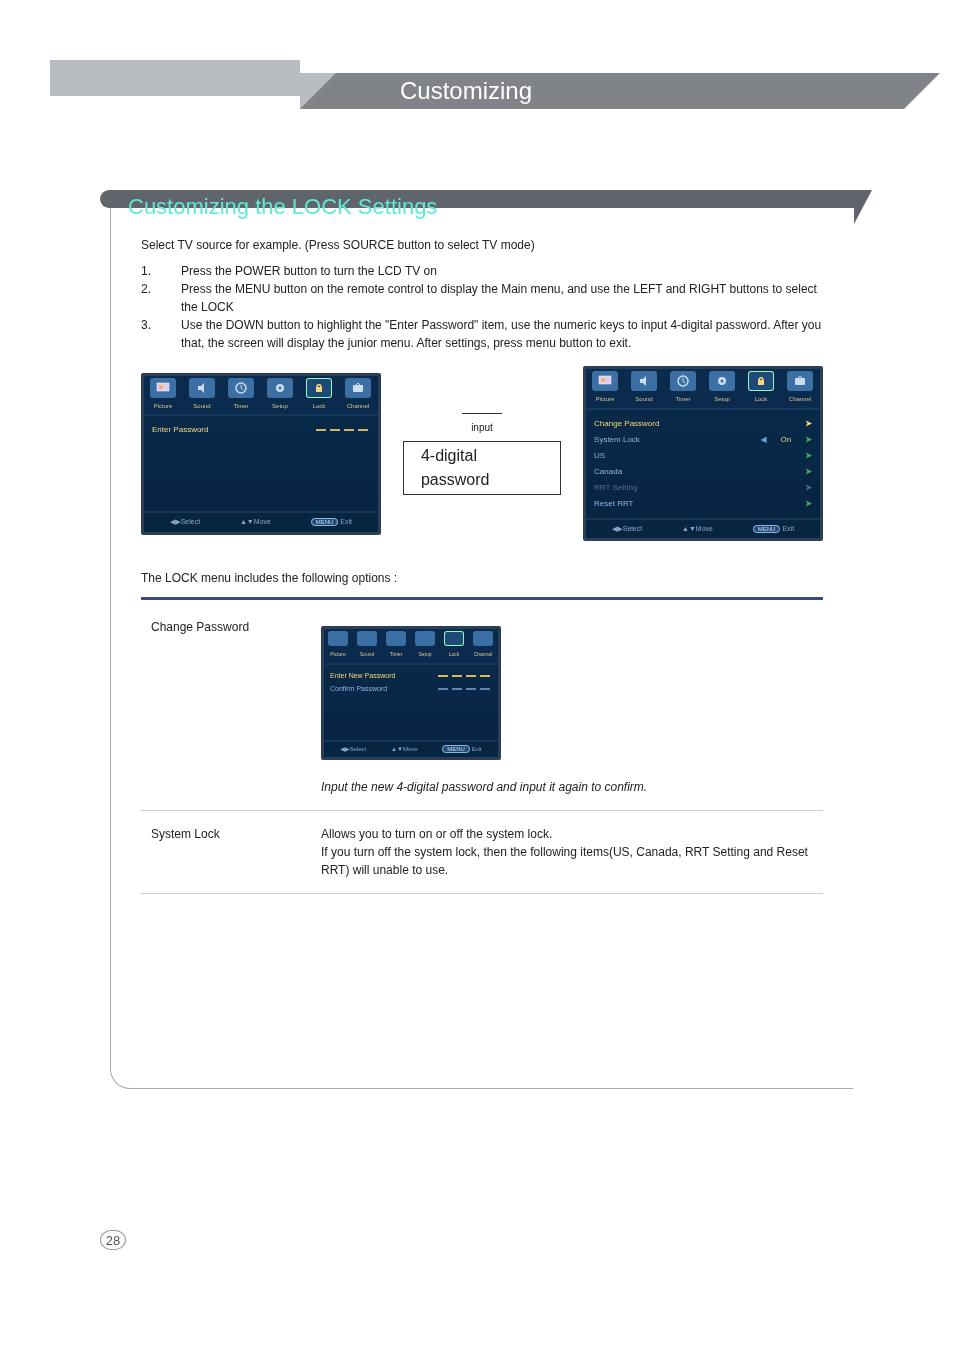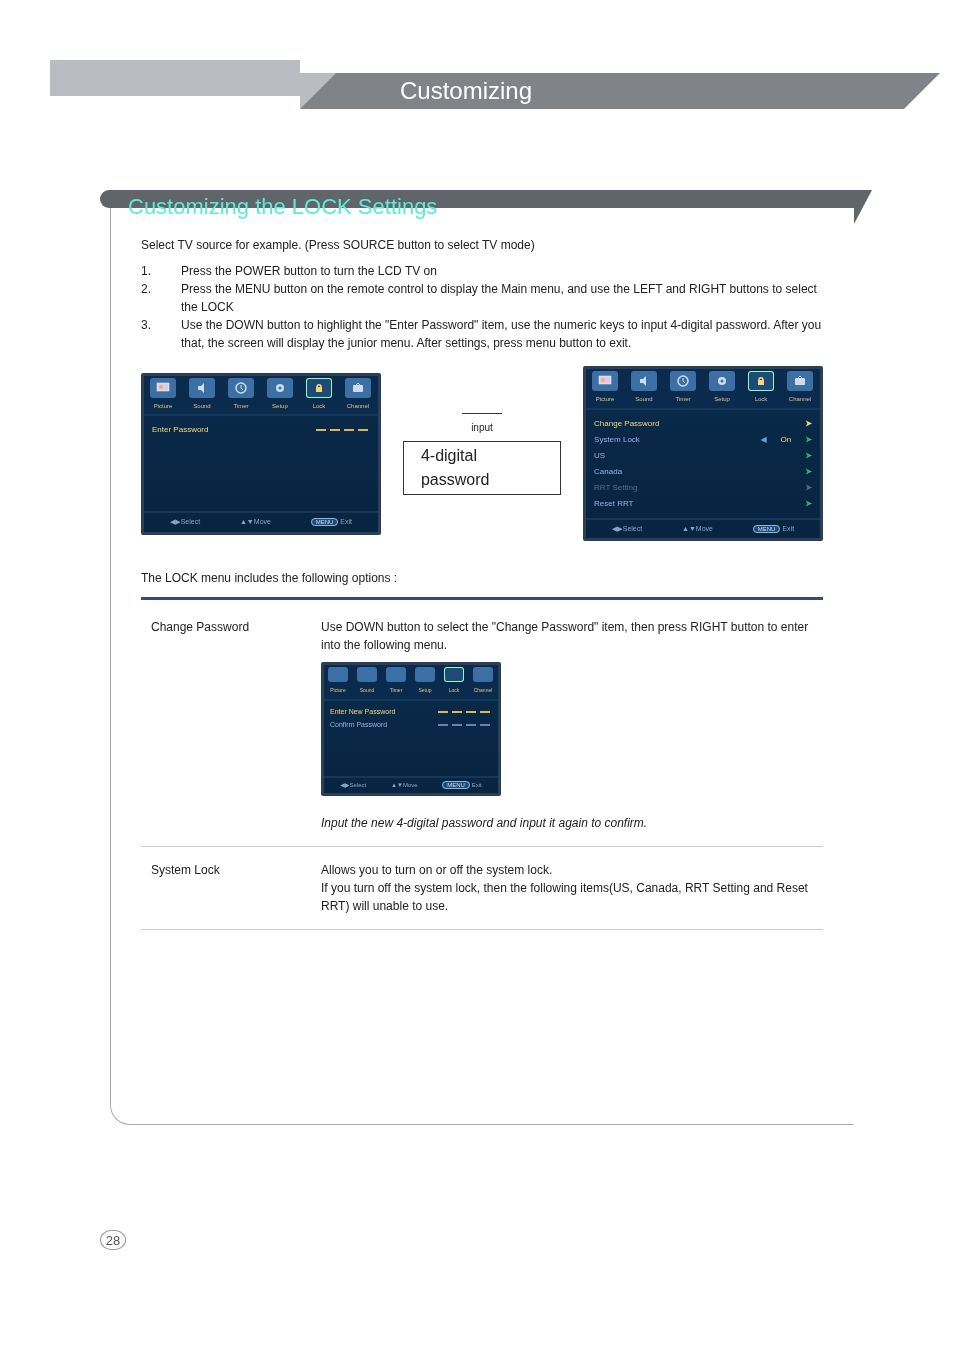--- a/index.html
+++ b/index.html
@@ -239,21 +239,20 @@
           </div>
         </div>
       </div>
 
       <div class="sub-intro">The LOCK menu includes the following options :</div>
       <div class="hr-blue"></div>
 
       <div class="opt-row">
         <div class="opt-label">Change Password</div>
         <div class="opt-desc">
-          <div>Use DOWN button to select the "Change Password" item, then press RIGHT button to enter into the following menu.</div>
 
           <div class="osd sm" style="margin-top:8px;">
             <div class="tabs">
               <div class="tab"><div class="ic"></div><span>Picture</span></div>
               <div class="tab"><div class="ic"></div><span>Sound</span></div>
               <div class="tab"><div class="ic"></div><span>Timer</span></div>
               <div class="tab"><div class="ic"></div><span>Setup</span></div>
               <div class="tab sel"><div class="ic"></div><span>Lock</span></div>
               <div class="tab"><div class="ic"></div><span>Channel</span></div>
             </div>

